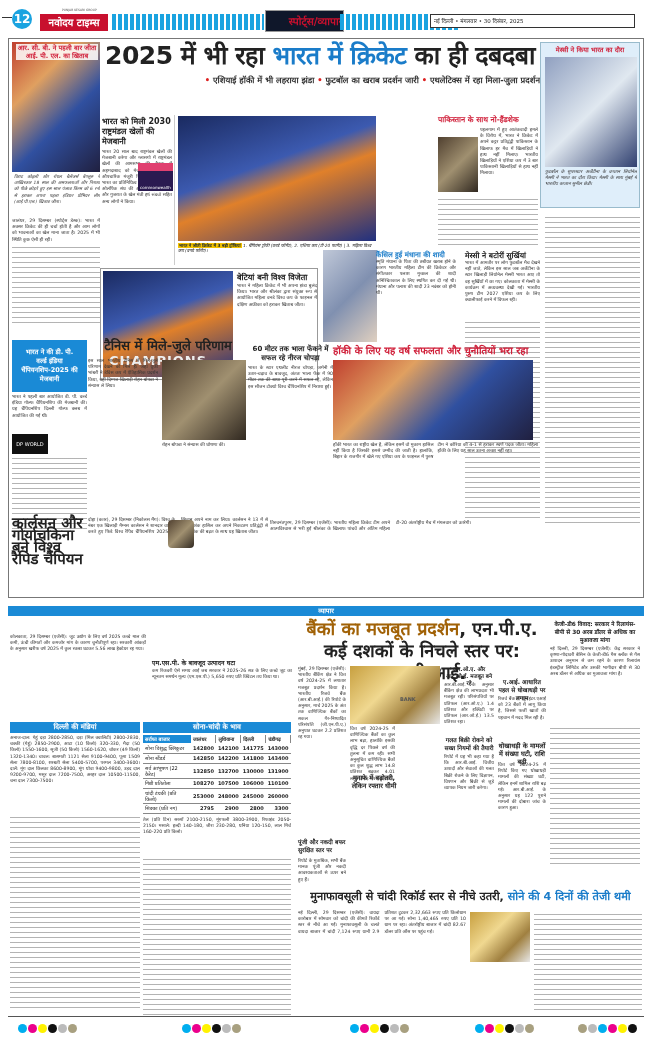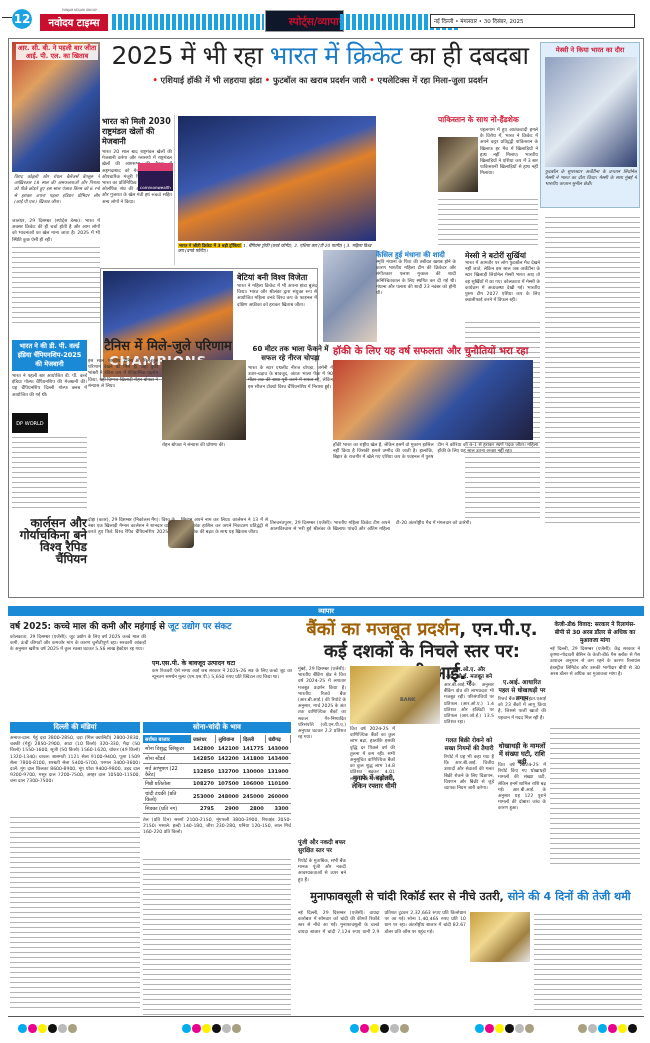--- a/index.html
+++ b/index.html
@@ -10,23 +10,23 @@
 
 #mast{left:0;top:0;width:650px;height:34px}
 .pgnum{left:12px;top:9px;width:20px;height:20px;border-radius:50%;background:#1aa3e0;color:#fff;font-size:12px;font-weight:bold;text-align:center;line-height:20px}
 .logo{left:40px;top:14px;width:68px;height:17px;background:#c8102e;color:#fff;font-size:10px;font-weight:bold;text-align:center;line-height:17px}
 .logotag{left:62px;top:8px;font-size:3px;color:#555}
 .stripe{top:14px;height:16px;background:repeating-linear-gradient(90deg,#1aa3e0 0,#1aa3e0 4px,#fff 4px,#fff 6px)}
 .section{left:265px;top:10px;width:79px;height:22px;border:1px solid #999;background:#0f172a;color:#c8102e;font-size:10.5px;font-weight:bold;text-align:right;line-height:21px}
 .dateline{left:430px;top:14px;width:205px;height:14px;border:1px solid #333;font-size:5.5px;line-height:13px;padding-left:3px;background:#fff}
 
 .frame{left:8px;top:38px;width:636px;height:560px;border:1px solid #777}
-.bighead{left:100px;top:40px;width:440px;font-size:25px;font-weight:400;color:#222;line-height:32px;letter-spacing:-.5px;text-align:center}
+.bighead{left:100px;top:40px;width:440px;font-size:25px;font-weight:700;color:#222;line-height:32px;letter-spacing:-.5px;text-align:center}
 .bighead .blue{color:#1a7cc9}
-.subhead{left:100px;top:74px;width:440px;font-size:8.3px;font-weight:bold;color:#333;text-align:center}
+.subhead{left:100px;top:74px;width:440px;font-size:8.3px;font-weight:bold;color:#333;text-align:right}
 .subhead .dot{color:#d22}
 .photo2{background:linear-gradient(160deg,#1a2a60,#3c5ab0 40%,#e0802a 55%,#203080)}
 .photo3{background:linear-gradient(135deg,#c04030,#e0a060 30%,#3050a0 60%,#202040)}
 .photo4{background:linear-gradient(135deg,#c0c8d8,#8090b0 50%,#e0d0c0)}
 .photo5{background:linear-gradient(135deg,#90a0c0,#e0e8f0 50%,#304070)}
 .photo6{background:linear-gradient(135deg,#504030,#a09070 50%,#302820)}
 .photo7{background:linear-gradient(135deg,#c8a040,#f0d890 40%,#a08040 70%,#e8e8e8)}
 .redh{color:#d0203a;font-weight:bold}
 .h2{font-weight:bold;color:#222}
 .box-blue{background:#1a8ad6;color:#fff;font-weight:bold;text-align:center}
@@ -116,21 +116,21 @@
 </div>
 
 <div class="abs" style="left:465px;top:250px;width:75px;height:280px">
   <div class="h2" style="font-size:7.5px">मेस्सी ने बटोरीं सुर्खियां</div>
   <div class="txt" style="height:60px">भारत में आमतौर पर लोग फुटबॉल मैच देखने नहीं जाते, लेकिन इस साल जब अर्जेंटीना के स्टार खिलाड़ी लियोनेल मेस्सी भारत आए तो वह सुर्खियों में छा गए। कोलकाता में मेस्सी के कार्यक्रम में अव्यवस्था देखी गई। भारतीय पुरुष टीम 2027 एशिया कप के लिए क्वालीफाई करने में विफल रही।</div>
   <div class="filler" style="height:200px"></div>
 </div>
 <div class="abs filler" style="left:545px;top:215px;width:95px;height:310px"></div>
 
 <div class="abs" style="left:12px;top:340px;width:75px;height:170px">
-  <div class="box-blue" style="font-size:6.5px;line-height:9px;padding:2px">भारत ने की डी. पी. वर्ल्ड इंडिया चैंपियनशिप-2025 की मेजबानी</div>
+  <div class="box-blue" style="font-size:6.5px;line-height:9px;padding:8px">भारत ने की डी. पी. वर्ल्ड इंडिया चैंपियनशिप-2025 की मेजबानी</div>
   <div class="txt" style="height:40px;margin-top:2px">भारत ने पहली बार आयोजित डी. पी. वर्ल्ड इंडिया गोल्फ चैंपियनशिप की मेजबानी की। यह चैंपियनशिप दिल्ली गोल्फ क्लब में आयोजित की गई थी।</div>
   <div style="background:#111;color:#fff;font-size:5px;width:36px;height:20px;line-height:20px;text-align:center">DP WORLD</div>
   <div class="filler" style="height:75px;margin-top:2px"></div>
 </div>
 
 <div class="abs" style="left:88px;top:338px;width:160px;height:175px">
   <div class="h2" style="font-size:13px;line-height:16px;text-align:center">टैनिस में मिले-जुले परिणाम</div>
   <div class="abs txt" style="left:0;top:20px;width:70px;height:140px">इस साल भारतीय टैनिस में मिले-जुले परिणाम देखने को मिले हैं। जहां युकी भांबरी ने डेविस कप में ऐतिहासिक प्रदर्शन किया, वहीं दिग्गज खिलाड़ी रोहन बोपन्ना ने संन्यास ले लिया।</div>
   <div class="abs photo6" style="left:74px;top:22px;width:84px;height:80px"></div>
   <div class="abs txt" style="left:74px;top:104px;width:84px;height:60px">रोहन बोपन्ना ने संन्यास की घोषणा की।</div>
@@ -141,35 +141,32 @@
   <div class="txt" style="height:130px;margin-top:2px">भारत के स्टार एथलीट नीरज चोपड़ा, जर्मनी में उतार-चढ़ाव के बावजूद, अंततः भाला फेंक में 90 मीटर तक की बाधा पूरी करने में सफल रहे, लेकिन इस सीजन टोक्यो विश्व चैंपियनशिप में निराशा हुई।</div>
 </div>
 
 <div class="abs" style="left:333px;top:345px;width:208px;height:165px">
   <div class="redh" style="font-size:10px;line-height:12px">हॉकी के लिए यह वर्ष सफलता और चुनौतियों भरा रहा</div>
   <div class="abs photo3" style="left:0;top:15px;width:200px;height:80px"></div>
   <div class="abs txt" style="left:0;top:97px;width:205px;height:66px;column-count:2;column-gap:4px">हॉकी भारत का राष्ट्रीय खेल है, लेकिन इसमें वो मुकाम हासिल नहीं किया है जिसकी इससे उम्मीद की जाती है। हालांकि, बिहार के राजगीर में खेले गए एशिया कप के फाइनल में पुरुष टीम ने कोरिया को 4-1 से हराकर स्वर्ण पदक जीता। महिला हॉकी के लिए यह साल उतना अच्छा नहीं रहा।</div>
 </div>
 
 <div class="abs" style="left:12px;top:517px;width:75px;height:80px">
-  <div class="h2" style="font-size:12px;line-height:12px;text-align:right">कार्लसन और गोर्याचकिना बने विश्व रैपिड चैंपियन</div>
+  <div class="h2" style="font-size:15px;line-height:12px;text-align:left">कार्लसन और गोर्याचकिना बने विश्व रैपिड चैंपियन</div>
 </div>
 <div class="abs txt" style="left:88px;top:517px;width:180px;height:80px;column-count:2;column-gap:6px">दोहा (कतर), 29 दिसम्बर (निकोलस मैंग): विश्व के नंबर एक खिलाड़ी मैग्नस कार्लसन ने शानदार वापसी करते हुए फिडे विश्व रैपिड चैंपियनशिप 2025 का खिताब अपने नाम कर लिया। कार्लसन ने 13 में से 10.5 अंक हासिल कर अपने निकटतम प्रतिद्वंद्वी से आधा अंक की बढ़त के साथ यह खिताब जीता।</div>
 <div class="abs photo6" style="left:168px;top:520px;width:26px;height:28px;border-radius:4px"></div>
 
 <div class="abs" style="left:270px;top:520px;width:372px;height:78px">
   <div class="txt" style="height:62px;column-count:3;column-gap:6px">तिरुवनंतपुरम, 29 दिसम्बर (एजेंसी): भारतीय महिला क्रिकेट टीम अपने आत्मविश्वास से भरी हुई श्रीलंका के खिलाफ पांचवें और अंतिम महिला टी-20 अंतर्राष्ट्रीय मैच में मंगलवार को उतरेगी।</div>
 </div>
 
 <div class="abs bizbar">व्यापार</div>
 
 <div class="abs" style="left:10px;top:620px;width:282px;height:100px">
-  <div class="h2" style="font-size:8.8px;line-height:12px">
-    <span>वर्ष 2025: कच्चे माल की कमी और महंगाई से </span><span style="color:#1a7cc9">जूट उद्योग पर संकट</span>
-  </div>
   <div class="abs txt" style="left:0;top:14px;width:136px;height:80px">कोलकाता, 29 दिसम्बर (एजेंसी): जूट उद्योग के लिए वर्ष 2025 कच्चे माल की कमी, ऊंची कीमतों और कमजोर मांग के कारण चुनौतीपूर्ण रहा। सरकारी आंकड़ों के अनुसार खरीफ वर्ष 2025 में कुल रकबा घटकर 5.56 लाख हेक्टेयर रह गया।</div>
   <div class="abs h2" style="left:142px;top:38px;width:140px;font-size:6.3px">एम.एस.पी. के बावजूद उत्पादन घटा</div>
   <div class="abs txt" style="left:142px;top:48px;width:140px;height:40px">कम रिकवरी ऐसे समय आई जब सरकार ने 2025-26 सत्र के लिए कच्चे जूट का न्यूनतम समर्थन मूल्य (एम.एस.पी.) 5,650 रुपए प्रति क्विंटल तय किया था।</div>
 </div>
 
 <div class="abs" style="left:10px;top:722px;width:130px;height:295px">
   <div class="box-blue" style="font-size:7px;line-height:11px">दिल्ली की मंडियां</div>
   <div class="txt" style="height:80px;margin-top:2px">अनाज-दाल: गेहूं दड़ा 2800-2850, दड़ा (मिल क्वालिटी) 2800-2830, चक्की (गेहूं) 2850-2900, आटा (10 किलो) 320-330, मैदा (50 किलो) 1550-1600, सूजी (50 किलो) 1560-1620, चोकर (49 किलो) 1320-1340। चावल: बासमती 1121 सेला 9100-9400, पूसा 1509 सेला 7800-8100, शरबती सेला 5400-5700, परमल 3400-3600। दालें: मूंग दाल छिलका 8600-8900, मूंग धोवा 9400-9800, उड़द दाल 9200-9700, मसूर दाल 7200-7500, अरहर दाल 10500-11500, चना दाल 7300-7500।</div>
   <div class="filler" style="height:195px"></div>
 </div>

